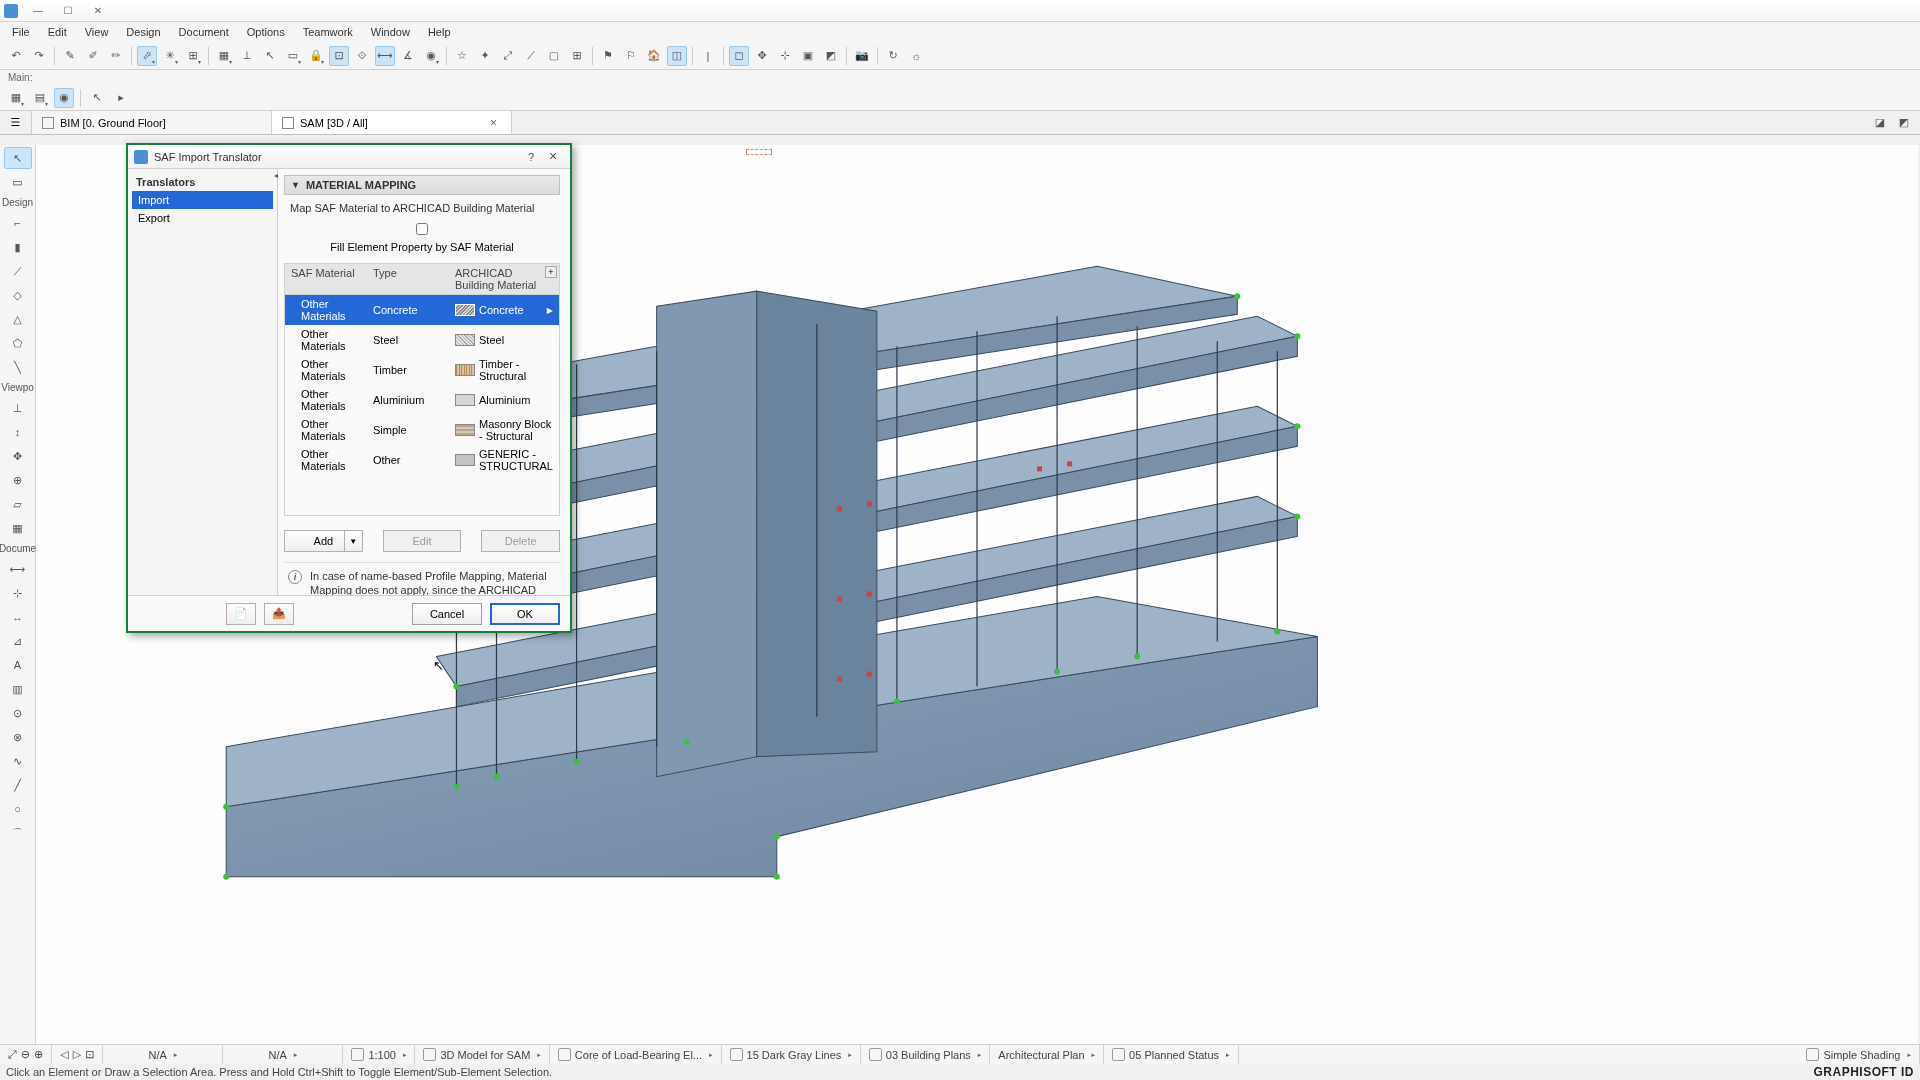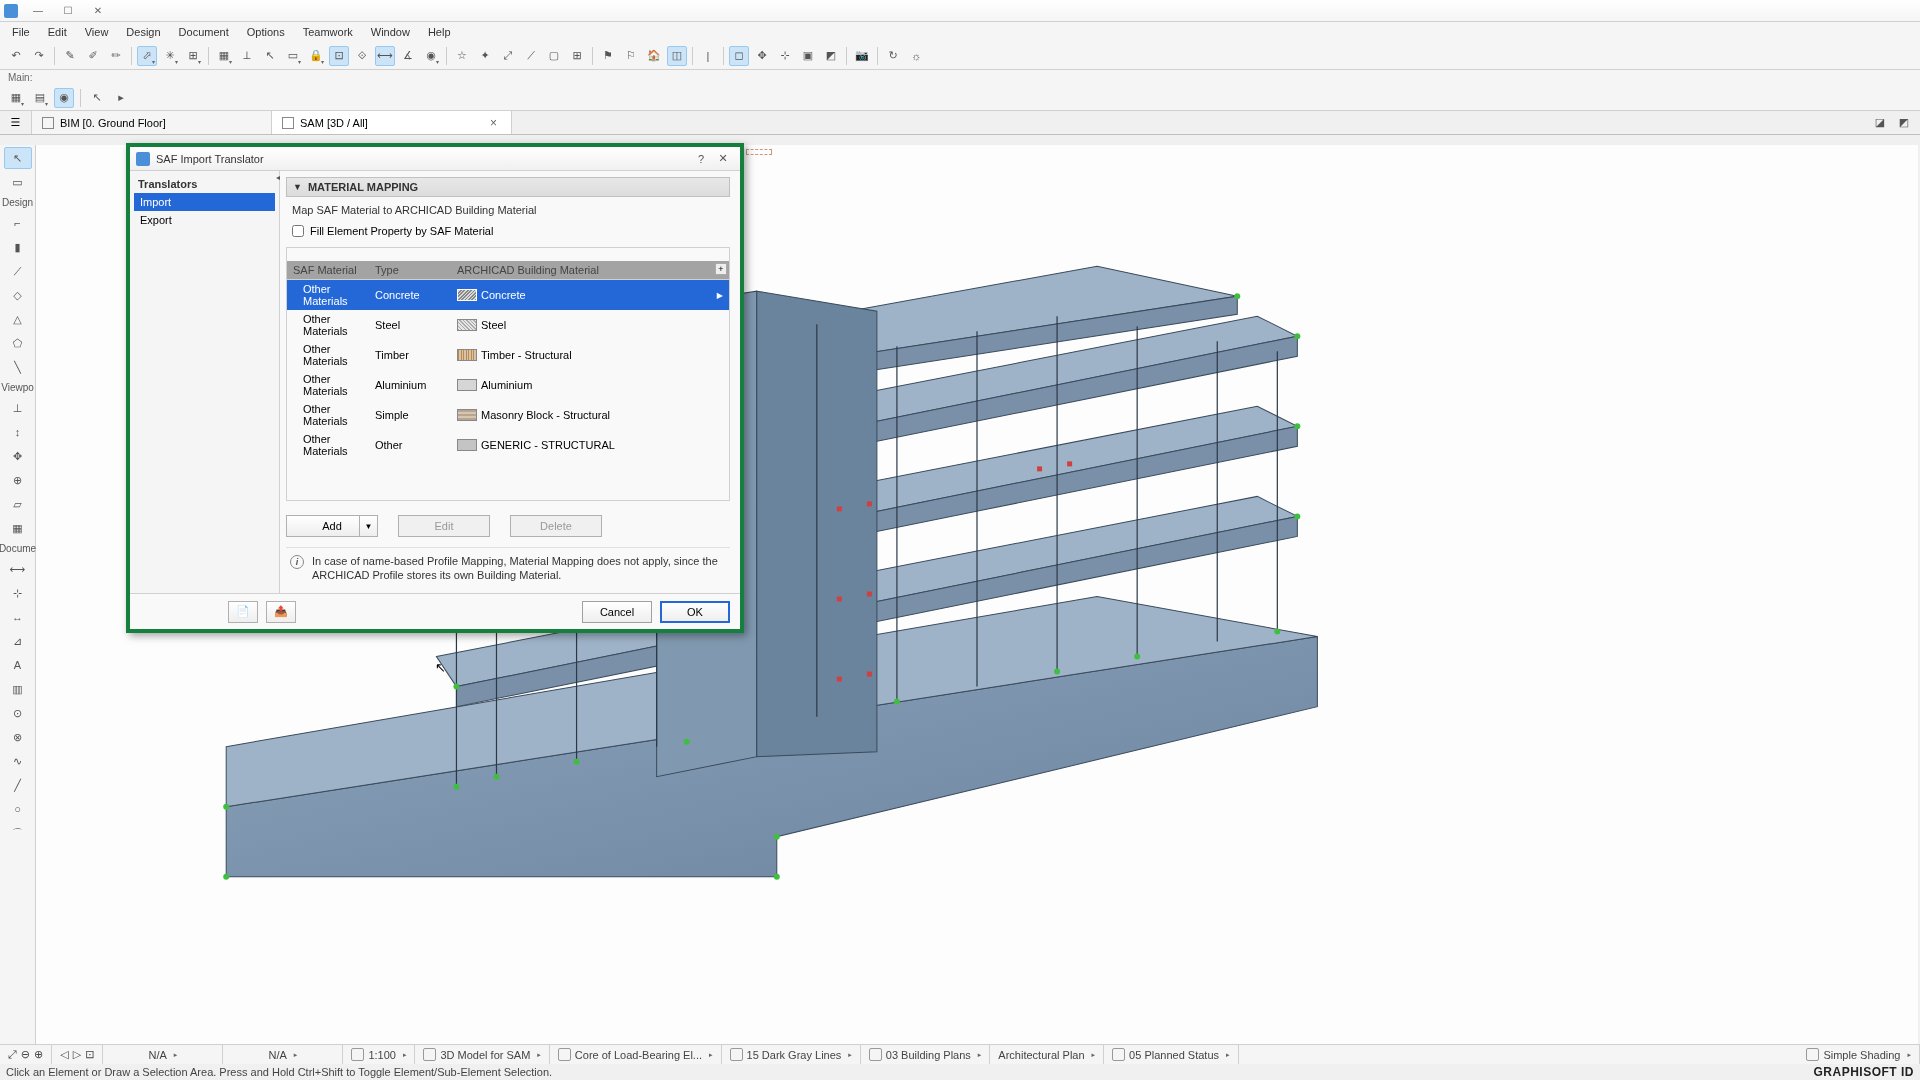--- a/index.html
+++ b/index.html
@@ -32,44 +32,44 @@
 .tab .tab-close { margin-left: auto; font-size: 12px; color: #666; cursor: pointer; padding: 0 4px; }
 .tabs-right { margin-left: auto; display: flex; align-items: center; padding: 0 6px; gap: 4px; }
 
 .workspace { position: absolute; top: 145px; left: 36px; right: 2px; bottom: 32px; background: #fdfdfd; }
 
 .left-sidebar { position: absolute; top: 145px; left: 0; width: 36px; bottom: 32px; background: #f5f5f5; border-right: 1px solid #d0d0d0; display: flex; flex-direction: column; align-items: center; padding-top: 2px; gap: 2px; }
 .side-btn { width: 28px; height: 22px; display: flex; align-items: center; justify-content: center; color: #555; cursor: pointer; border: 1px solid transparent; border-radius: 2px; }
 .side-btn.active { background: #cce4f7; border-color: #99c9ef; }
 .side-label { font-size: 10px; color: #555; padding: 2px 0; }
 
-.dialog { position: absolute; left: 126px; top: 143px; width: 618px; height: 490px; background: #f9f9f9; border: 4px solid #15803d; box-shadow: 3px 3px 8px rgba(0,0,0,0.35); display: flex; flex-direction: column; }
+.dialog { position: absolute; left: 126px; top: 143px; width: 446px; height: 490px; background: #f9f9f9; border: 2px solid #15803d; box-shadow: 3px 3px 8px rgba(0,0,0,0.35); display: flex; flex-direction: column; }
 .dialog-title { height: 24px; background: linear-gradient(#fff, #f0f0f0); display: flex; align-items: center; padding: 0 6px; border-bottom: 1px solid #d0d0d0; }
 .dialog-title .d-icon { width: 14px; height: 14px; background: #4a90d9; margin-right: 6px; border-radius: 2px; }
 .dialog-title .d-text { flex: 1; font-size: 11px; color: #333; }
 .dialog-title .d-btn { width: 22px; height: 18px; display: flex; align-items: center; justify-content: center; cursor: pointer; color: #555; }
 
 .dialog-body { flex: 1; display: flex; overflow: hidden; }
 .dialog-left { width: 150px; background: #f5f5f5; border-right: 1px solid #d0d0d0; padding: 4px; position: relative; }
 .dialog-left .arrow-handle { position: absolute; right: -1px; top: 2px; font-size: 8px; color: #555; cursor: pointer; }
 .translators-header { font-weight: bold; padding: 3px 4px; color: #333; }
 .translators-item { padding: 3px 6px; cursor: pointer; }
 .translators-item.selected { background: #2468d8; color: #fff; }
 
 .dialog-right { flex: 1; padding: 6px 10px 6px 6px; overflow-y: auto; display: flex; flex-direction: column; gap: 4px; position: relative; }
 
 .section-header { background: linear-gradient(#e8e8e8, #dcdcdc); border: 1px solid #c0c0c0; padding: 3px 6px; display: flex; align-items: center; gap: 6px; font-weight: bold; color: #333; cursor: pointer; }
 .section-header .chev { font-size: 9px; }
 
 .desc-text { padding: 3px 6px; color: #333; }
-.checkbox-row { display: flex; align-items: center; gap: 6px; padding: 2px 6px; }
+.checkbox-row { display: flex; align-items: center; gap: 6px; padding: 2px 6px; flex-direction: column; }
 .checkbox-row input { width: 12px; height: 12px; }
 
 .mat-table { border: 1px solid #d0d0d0; margin: 4px 0; }
-.mat-table .th-row { display: flex; background: #a3a3a3; border-bottom: 1px solid #d0d0d0; font-size: 10px; position: relative; margin-top: 13px; }
+.mat-table .th-row { display: flex; background: #e5e5e5; border-bottom: 1px solid #d0d0d0; font-size: 10px; position: relative; }
 .mat-table .th { padding: 3px 6px; color: #444; }
 .mat-table .th1 { width: 82px; }
 .mat-table .th2 { width: 82px; }
 .mat-table .th3 { flex: 1; }
 .mat-table .th-add { position: absolute; right: 2px; top: 2px; width: 12px; height: 12px; background: #eee; border: 1px solid #aaa; font-size: 9px; text-align: center; line-height: 10px; cursor: pointer; }
 .mat-row { display: flex; align-items: center; padding: 1px 0; cursor: pointer; }
 .mat-row.selected { background: #2468d8; color: #fff; }
 .mat-row .c1 { width: 82px; padding: 2px 16px; }
 .mat-row .c2 { width: 82px; padding: 2px 6px; }
 .mat-row .c3 { flex: 1; padding: 2px 6px; display: flex; align-items: center; gap: 4px; position: relative; }

